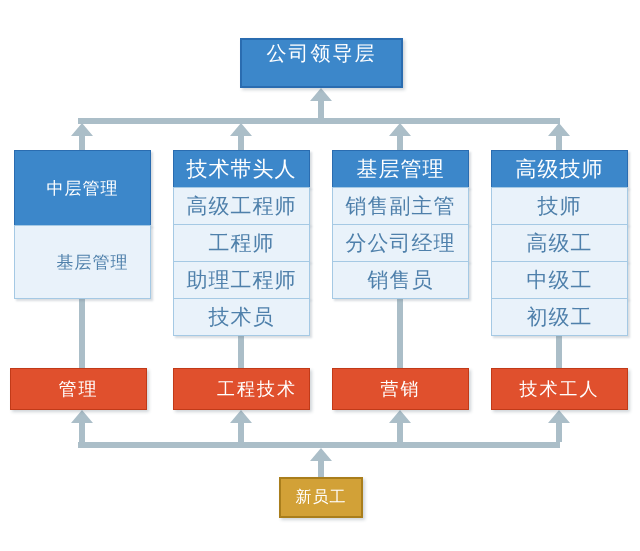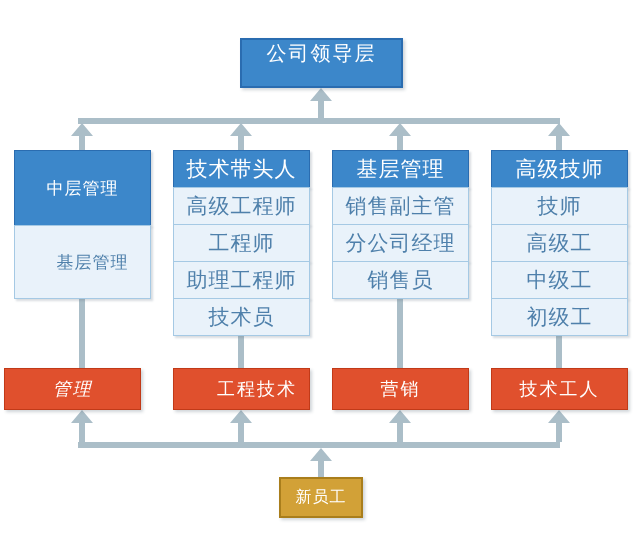--- a/index.html
+++ b/index.html
@@ -115,21 +115,21 @@
   </div>
 
   <div class="column" style="left:491px;">
     <div class="cell head">高级技师</div>
     <div class="cell lvl">技师</div>
     <div class="cell lvl">高级工</div>
     <div class="cell lvl">中级工</div>
     <div class="cell lvl">初级工</div>
   </div>
 
-  <div class="cat" style="left:4px;font-style:italic;">管理</div>
+  <div class="cat" style="left:10px;">管理</div>
   <div class="cat" style="left:173px;padding-left:31px;">工程技术</div>
   <div class="cat" style="left:332px;">营销</div>
   <div class="cat" style="left:491px;">技术工人</div>
 
   <div class="entry">
     <span>新员工</span>
   </div>
 
 </div>
 

